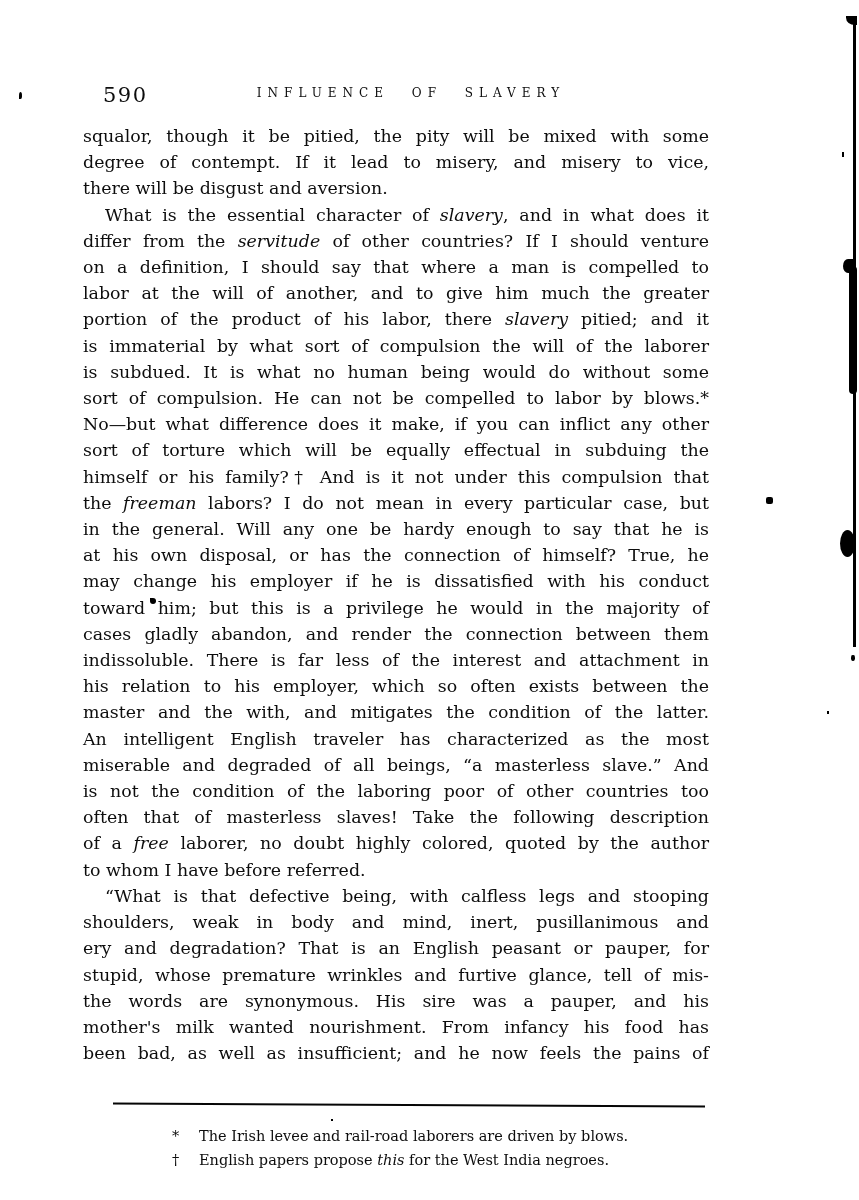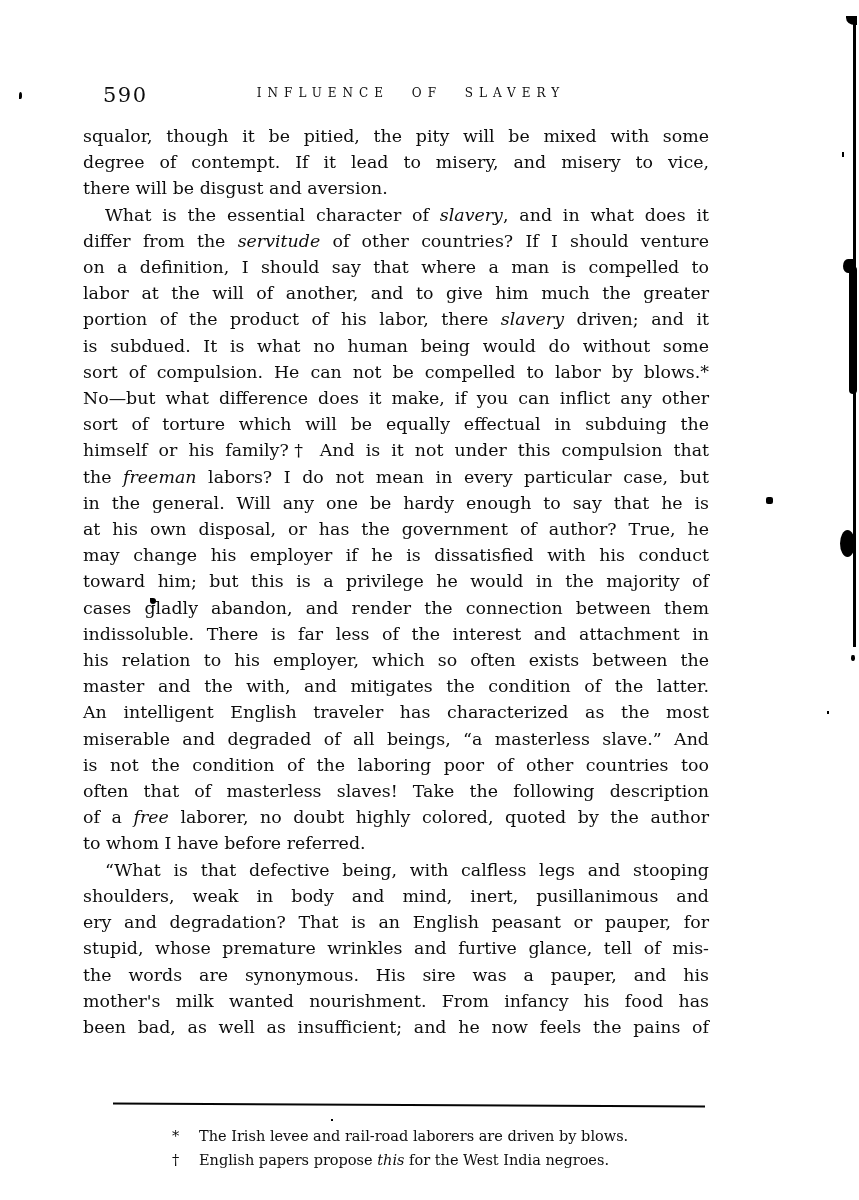--- a/index.html
+++ b/index.html
@@ -92,29 +92,30 @@
   <div class="running-head">INFLUENCE OF SLAVERY</div>
 
   <div class="text-block">
       <div class="line"><span>squalor, though it be pitied, the pity will be mixed with some</span></div>
       <div class="line"><span>degree of contempt. If it lead to misery, and misery to vice,</span></div>
       <div class="line no-just"><span>there will be disgust and aversion.</span></div>
       <div class="line indent"><span>What is the essential character of </span><em>slavery</em><span>, and in what does it</span></div>
       <div class="line"><span>differ from the </span><em>servitude</em><span> of other countries? If I should venture</span></div>
       <div class="line"><span>on a definition, I should say that where a man is compelled to</span></div>
       <div class="line"><span>labor at the will of another, and to give him much the greater</span></div>
-      <div class="line"><span>portion of the product of his labor, there </span><em>slavery</em><span> driven; and it</span></div>
+      <div class="line"><span>portion of the product of his labor, there </span><em>slavery</em><span> pitied; and it</span></div>
+      <div class="line"><span>is immaterial by what sort of compulsion the will of the laborer</span></div>
       <div class="line"><span>is subdued. It is what no human being would do without some</span></div>
       <div class="line"><span>sort of compulsion. He can not be compelled to labor by blows.*</span></div>
       <div class="line"><span>No—but what difference does it make, if you can inflict any other</span></div>
       <div class="line"><span>sort of torture which will be equally effectual in subduing the</span></div>
       <div class="line"><span>himself or his family?† And is it not under this compulsion that</span></div>
       <div class="line"><span>the </span><em>freeman</em><span> labors? I do not mean in every particular case, but</span></div>
       <div class="line"><span>in the general. Will any one be hardy enough to say that he is</span></div>
-      <div class="line"><span>at his own disposal, or has the government of author? True, he</span></div>
+      <div class="line"><span>at his own disposal, or has the connection of himself? True, he</span></div>
       <div class="line"><span>may change his employer if he is dissatisfied with his conduct</span></div>
       <div class="line"><span>toward him; but this is a privilege he would in the majority of</span></div>
       <div class="line"><span>cases gladly abandon, and render the connection between them</span></div>
       <div class="line"><span>indissoluble. There is far less of the interest and attachment in</span></div>
       <div class="line"><span>his relation to his employer, which so often exists between the</span></div>
       <div class="line"><span>master and the with, and mitigates the condition of the latter.</span></div>
       <div class="line"><span>An intelligent English traveler has characterized as the most</span></div>
       <div class="line"><span>miserable and degraded of all beings, “a masterless slave.” And</span></div>
       <div class="line"><span>is not the condition of the laboring poor of other countries too</span></div>
       <div class="line"><span>often that of masterless slaves! Take the following description</span></div>

